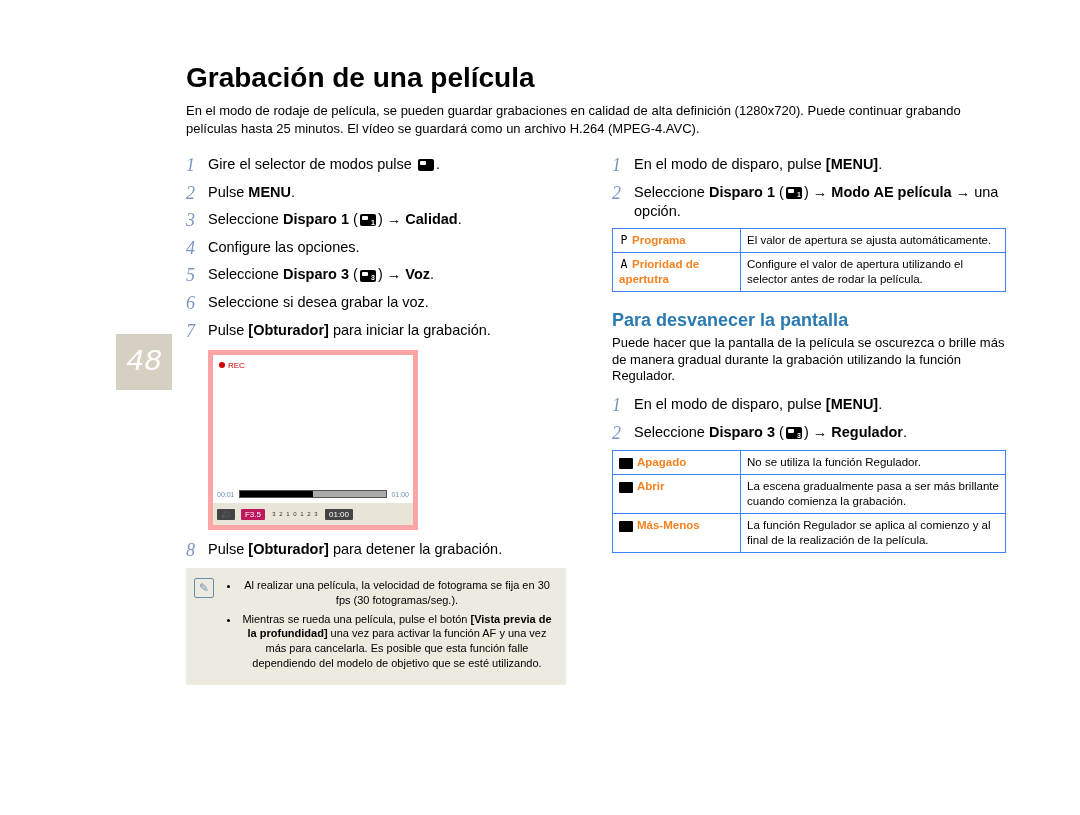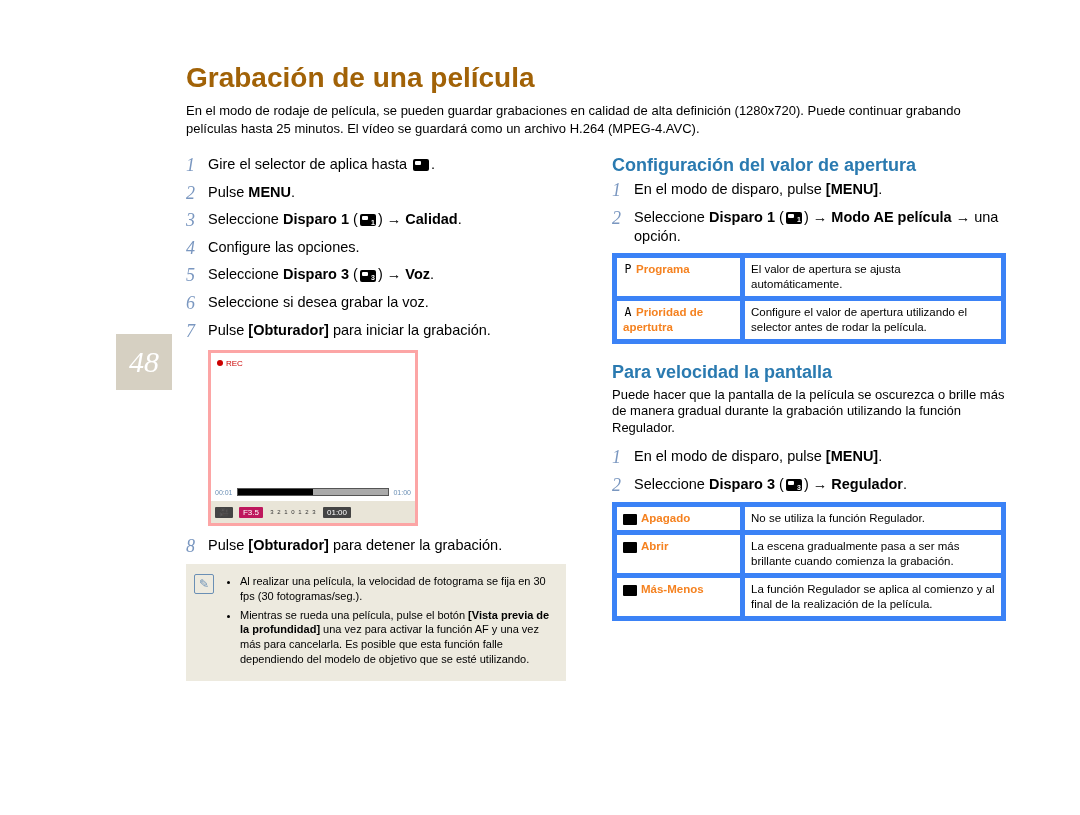--- a/index.html
+++ b/index.html
@@ -1,51 +1,51 @@
 <!DOCTYPE html>
 <html><head>
 <meta charset="utf-8">
 <style>
   * { box-sizing: border-box; margin: 0; padding: 0; }
   body { font-family: Arial, Helvetica, sans-serif; font-size: 14px; color: #000; background: #fff; width: 1080px; height: 815px; position: relative; }
-  .page-tab { position: absolute; left: 116px; top: 334px; width: 56px; height: 56px; background: #d6d0c2; display: flex; align-items: center; justify-content: center; color: #fff; font-size: 30px; font-style: italic; font-family: Liberation Serif, serif; }
+  .page-tab { position: absolute; left: 116px; top: 334px; width: 56px; height: 56px; background: #d6d0c2; display: flex; align-items: center; justify-content: center; color: #fff; font-size: 30px; font-style: italic; font-family: Liberation Mono, monospace; }
   .content { position: absolute; left: 186px; top: 62px; width: 820px; }
-  h1 { color: #a16207; font-weight: bold; font-size: 28px; margin-bottom: 8px; }
+  h1 { color: #000000; font-weight: bold; font-size: 28px; margin-bottom: 8px; }
   .intro { font-size: 13px; line-height: 1.35; margin-bottom: 18px; width: 780px; }
   .cols { display: flex; gap: 32px; }
   .col { flex: 1; }
   .steps { list-style: none; }
   .steps li { display: flex; align-items: flex-start; margin-bottom: 6px; }
   .num { color: #7a97c0; font-style: italic; font-family: Georgia, serif; font-size: 18px; width: 22px; flex-shrink: 0; line-height: 1.2; }
   .step-text { font-size: 14.5px; line-height: 1.35; }
   .bold { font-weight: bold; }
   .mini-icon { display: inline-block; width: 16px; height: 12px; background: #000; border-radius: 2px; vertical-align: middle; margin: 0 2px; position: relative; }
   .mini-icon::before { content: ""; position: absolute; width: 6px; height: 4px; background: #fff; top: 2px; left: 2px; border-radius: 1px; }
   .sub1::after { content: "1"; position: absolute; right: 1px; bottom: -1px; color: #fff; font-size: 7px; font-weight: bold; }
   .sub3::after { content: "3"; position: absolute; right: 1px; bottom: -1px; color: #fff; font-size: 7px; font-weight: bold; }
-  .lcd { border: 3px solid #fca5a5; width: 210px; margin: 8px 8px 10px 22px; }
+  .lcd { border: 5px solid #fca5a5; width: 210px; margin: 8px 8px 10px 22px; }
   .lcd-top { height: 130px; padding: 6px; font-size: 8px; color: #c00; }
   .lcd-top .dot { display: inline-block; width: 6px; height: 6px; background: #c00; border-radius: 50%; margin-right: 3px; }
   .lcd-bar { height: 18px; display: flex; align-items: center; padding: 0 4px; gap: 4px; }
   .t-small { font-size: 7px; color: #6a8fb5; }
   .track { flex: 1; height: 8px; background: linear-gradient(to right, #000 50%, #aaa 50%); border: 1px solid #555; }
   .lcd-bot { height: 22px; background: #e9e5d8; display: flex; align-items: center; padding: 0 4px; gap: 6px; font-size: 8px; }
   .chip { background: #be185d; color: #fff; padding: 1px 4px; border-radius: 1px; font-size: 8px; }
   .chip.dark { background: #444; }
   .scale { display: flex; gap: 1px; font-size: 6px; color: #333; }
   .scale span { width: 6px; text-align: center; }
   .note-box { background: #edeadf; padding: 10px 12px 10px 40px; position: relative; font-size: 11px; line-height: 1.35; width: 380px; margin-top: 6px; }
   .note-icon { position: absolute; left: 8px; top: 10px; width: 20px; height: 20px; border: 1.5px solid #6a8fb5; color: #6a8fb5; display: flex; align-items: center; justify-content: center; font-size: 12px; border-radius: 2px; }
   .note-box ul { list-style: disc; padding-left: 14px; }
-  .note-box li { margin-bottom: 4px; }
+  .note-box li { margin-bottom: 4px; text-align: center; }
   h2 { color: #2a7ab0; font-size: 18px; font-weight: bold; margin-bottom: 4px; }
   .sub-intro { font-size: 13px; line-height: 1.3; margin-bottom: 10px; }
   .col2-section { margin-bottom: 18px; }
   table { border-collapse: collapse; width: 100%; font-size: 11.5px; margin-top: 6px; }
-  td { border: 5px solid #3b82f6; padding: 4px 6px; vertical-align: top; line-height: 1.3; }
+  td { border: 1px solid #3b82f6; padding: 4px 6px; vertical-align: top; line-height: 1.3; }
   td.lbl { width: 128px; }
   .ic-inline { display: inline-block; width: 14px; height: 11px; background: #000; border-radius: 1px; vertical-align: middle; margin-right: 4px; }
   .opt-name { color: #f58220; font-weight: bold; }
   .pre-sym { display: inline-block; width: 10px; text-align: center; font-family: monospace; margin-right: 3px; }
 </style>
 </head>
 <body>
 
 <div class="page-tab">
     <span>48</span>
@@ -54,21 +54,21 @@
 <div class="content">
   <h1>Grabación de una película</h1>
   <p class="intro">En el modo de rodaje de película, se pueden guardar grabaciones en calidad de alta definición (1280x720). Puede continuar grabando películas hasta 25 minutos. El vídeo se guardará como un archivo H.264 (MPEG-4.AVC).</p>
 
   <div class="cols">
 
     <div class="col">
       <ol class="steps">
         <li>
             <span class="num">1</span>
-          <span class="step-text"><span>Gire el selector de aplica hasta </span><span class="mini-icon"></span><span>.</span></span>
+          <span class="step-text"><span>Gire el selector de modos pulse </span><span class="mini-icon"></span><span>.</span></span>
           </li>
         <li>
             <span class="num">2</span>
           <span class="step-text"><span>Pulse </span><span class="bold">MENU</span><span>.</span></span>
           </li>
         <li>
             <span class="num">3</span>
           <span class="step-text"><span>Seleccione </span><span class="bold">Disparo 1</span><span> (</span><span class="mini-icon sub1"></span><span>)  → </span><span class="bold">Calidad</span><span>.</span></span>
           </li>
         <li>
@@ -125,21 +125,20 @@
         <div class="note-icon">✎</div>
         <ul>
           <li>Al realizar una película, la velocidad de fotograma se fija en 30 fps (30 fotogramas/seg.).</li>
           <li>Mientras se rueda una película, pulse el botón <span class="bold">[Vista previa de la profundidad]</span> una vez para activar la función AF y una vez más para cancelarla. Es posible que esta función falle dependiendo del modelo de objetivo que se esté utilizando.</li>
         </ul>
       </div>
     </div>
 
     <div class="col">
       <div class="col2-section">
-        <h2>Configuración del valor de apertura</h2>
         <ol class="steps">
           <li>
               <span class="num">1</span>
             <span class="step-text"><span>En el modo de disparo, pulse </span><span class="bold">[MENU]</span><span>.</span></span>
             </li>
           <li>
               <span class="num">2</span>
             <span class="step-text"><span>Seleccione </span><span class="bold">Disparo 1</span><span> (</span><span class="mini-icon sub1"></span><span>) → </span><span class="bold">Modo AE película</span><span>  → una opción.</span></span>
             </li>
         </ol>
@@ -151,21 +150,21 @@
           </tr>
           <tr>
             <td class="lbl"><span class="pre-sym">A</span><span class="opt-name">Prioridad de apertutra</span></td>
             <td>Configure el valor de apertura utilizando el selector antes de rodar la película.</td>
           </tr>
         </tbody>
           </table>
       </div>
 
       <div class="col2-section">
-        <h2>Para velocidad la pantalla</h2>
+        <h2>Para desvanecer la pantalla</h2>
         <p class="sub-intro">Puede hacer que la pantalla de la película se oscurezca o brille más de manera gradual durante la grabación utilizando la función Regulador.</p>
         <ol class="steps">
           <li>
               <span class="num">1</span>
             <span class="step-text"><span>En el modo de disparo, pulse </span><span class="bold">[MENU]</span><span>.</span></span>
             </li>
           <li>
               <span class="num">2</span>
             <span class="step-text"><span>Seleccione </span><span class="bold">Disparo 3</span><span> (</span><span class="mini-icon sub3"></span><span>) → </span><span class="bold">Regulador</span><span>.</span></span>
             </li>

